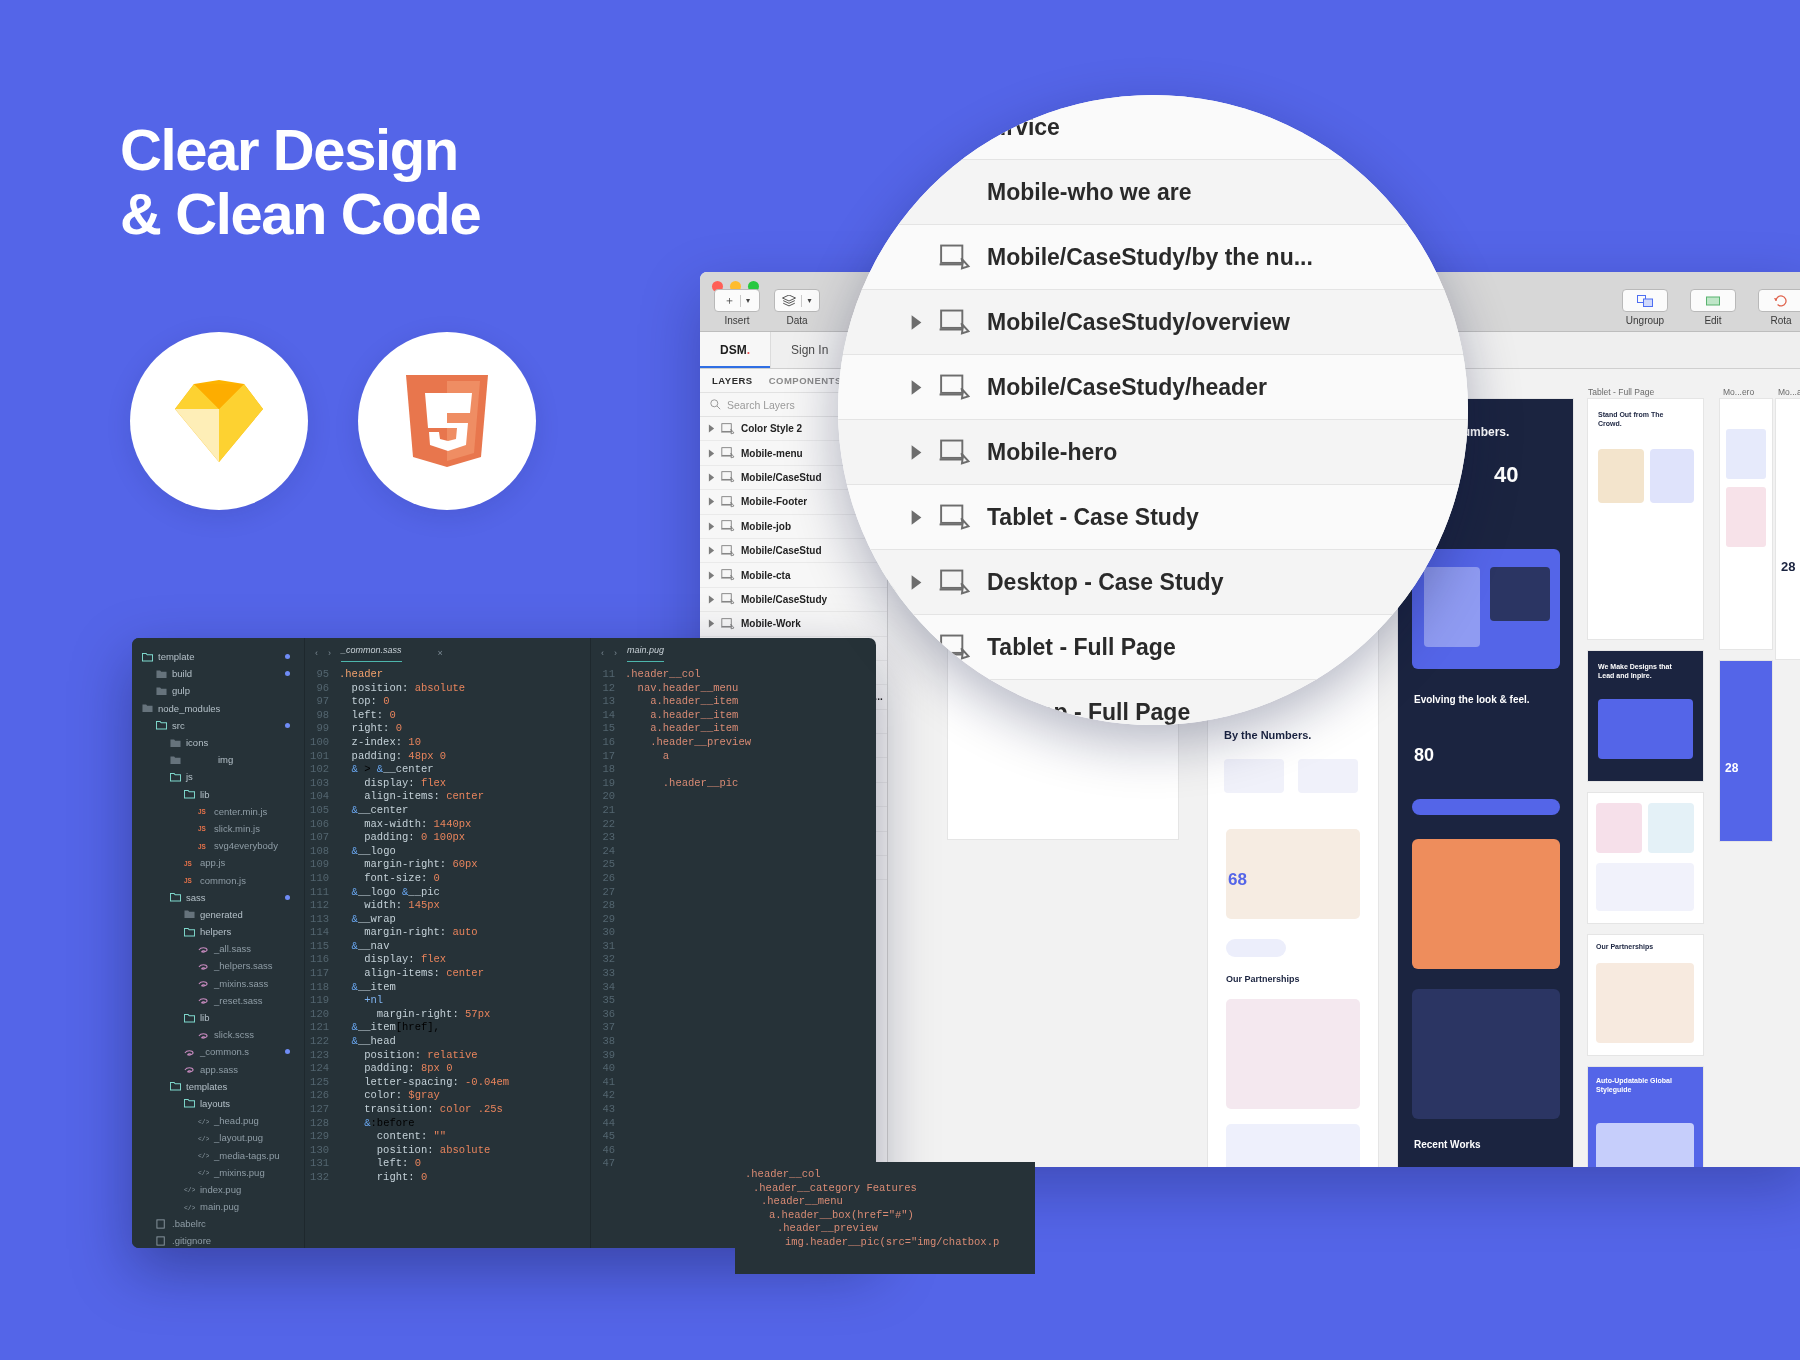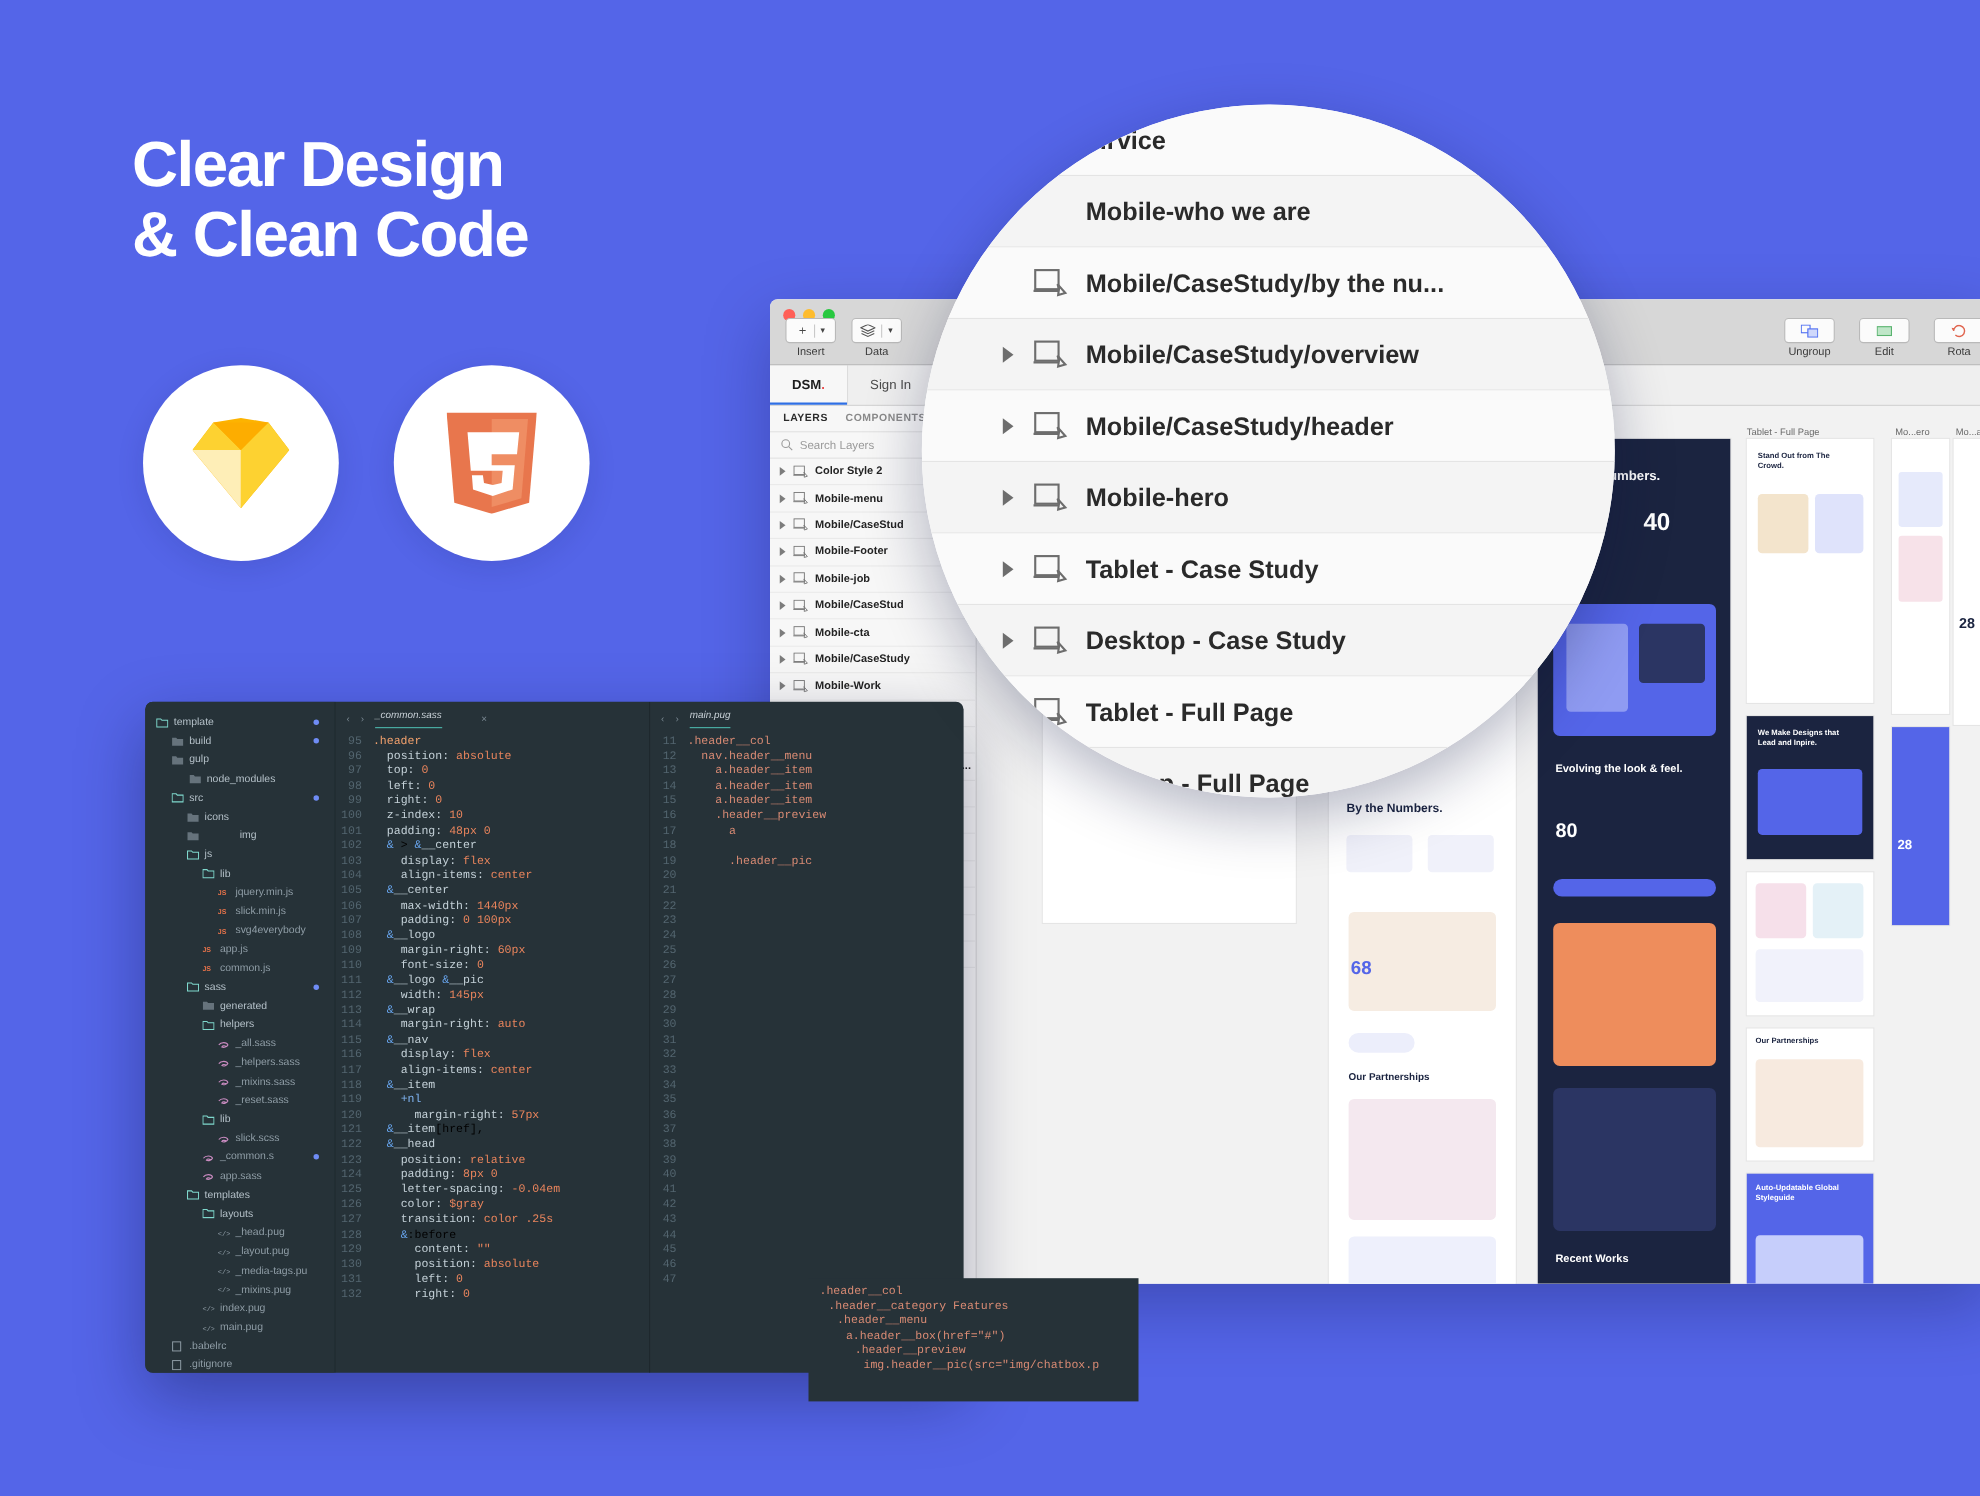--- a/index.html
+++ b/index.html
@@ -592,21 +592,21 @@
           </svg>
           <span style="color: rgb(180, 192, 200);">build</span>
           <span class="ft-dot"></span>
         </div>
         <div class="ft-row" style="padding-left: 24px;">
           <svg width="11" height="10" viewBox="0 0 12 10">
             <path d="M0.5 9.3V1.3h4l1.2 1.3h5.8v6.7z" fill="#66737c"></path>
           </svg>
           <span style="color: rgb(180, 192, 200);">gulp</span>
         </div>
-        <div class="ft-row" style="padding-left: 40px;">
+        <div class="ft-row" style="padding-left: 10px;">
           <svg width="11" height="10" viewBox="0 0 12 10">
             <path d="M0.5 9.3V1.3h4l1.2 1.3h5.8v6.7z" fill="#66737c"></path>
           </svg>
           <span style="color: rgb(180, 192, 200);">node_modules</span>
         </div>
         <div class="ft-row" style="padding-left: 24px;">
           <svg width="11" height="10" viewBox="0 0 12 10">
             <path d="M0.5 9.3V1.3h4l1.2 1.3h5.8v6.7z" fill="none" stroke="#7fd9cd" stroke-width="1.1"></path>
           </svg>
           <span style="color: rgb(180, 192, 200);">src</span>
@@ -633,21 +633,21 @@
         <div class="ft-row" style="padding-left: 52px;">
           <svg width="11" height="10" viewBox="0 0 12 10">
             <path d="M0.5 9.3V1.3h4l1.2 1.3h5.8v6.7z" fill="none" stroke="#7fd9cd" stroke-width="1.1"></path>
           </svg>
           <span style="color: rgb(180, 192, 200);">lib</span>
         </div>
         <div class="ft-row" style="padding-left: 66px;">
           <svg width="11" height="10" viewBox="0 0 12 10">
             <text x="0" y="8" font-size="7" font-weight="bold" fill="#e8734a" font-family="Liberation Sans">JS</text>
           </svg>
-          <span>jquery.min.js</span>
+          <span>center.min.js</span>
         </div>
         <div class="ft-row" style="padding-left: 66px;">
           <svg width="11" height="10" viewBox="0 0 12 10">
             <text x="0" y="8" font-size="7" font-weight="bold" fill="#e8734a" font-family="Liberation Sans">JS</text>
           </svg>
           <span>slick.min.js</span>
         </div>
         <div class="ft-row" style="padding-left: 66px;">
           <svg width="11" height="10" viewBox="0 0 12 10">
             <text x="0" y="8" font-size="7" font-weight="bold" fill="#e8734a" font-family="Liberation Sans">JS</text>

